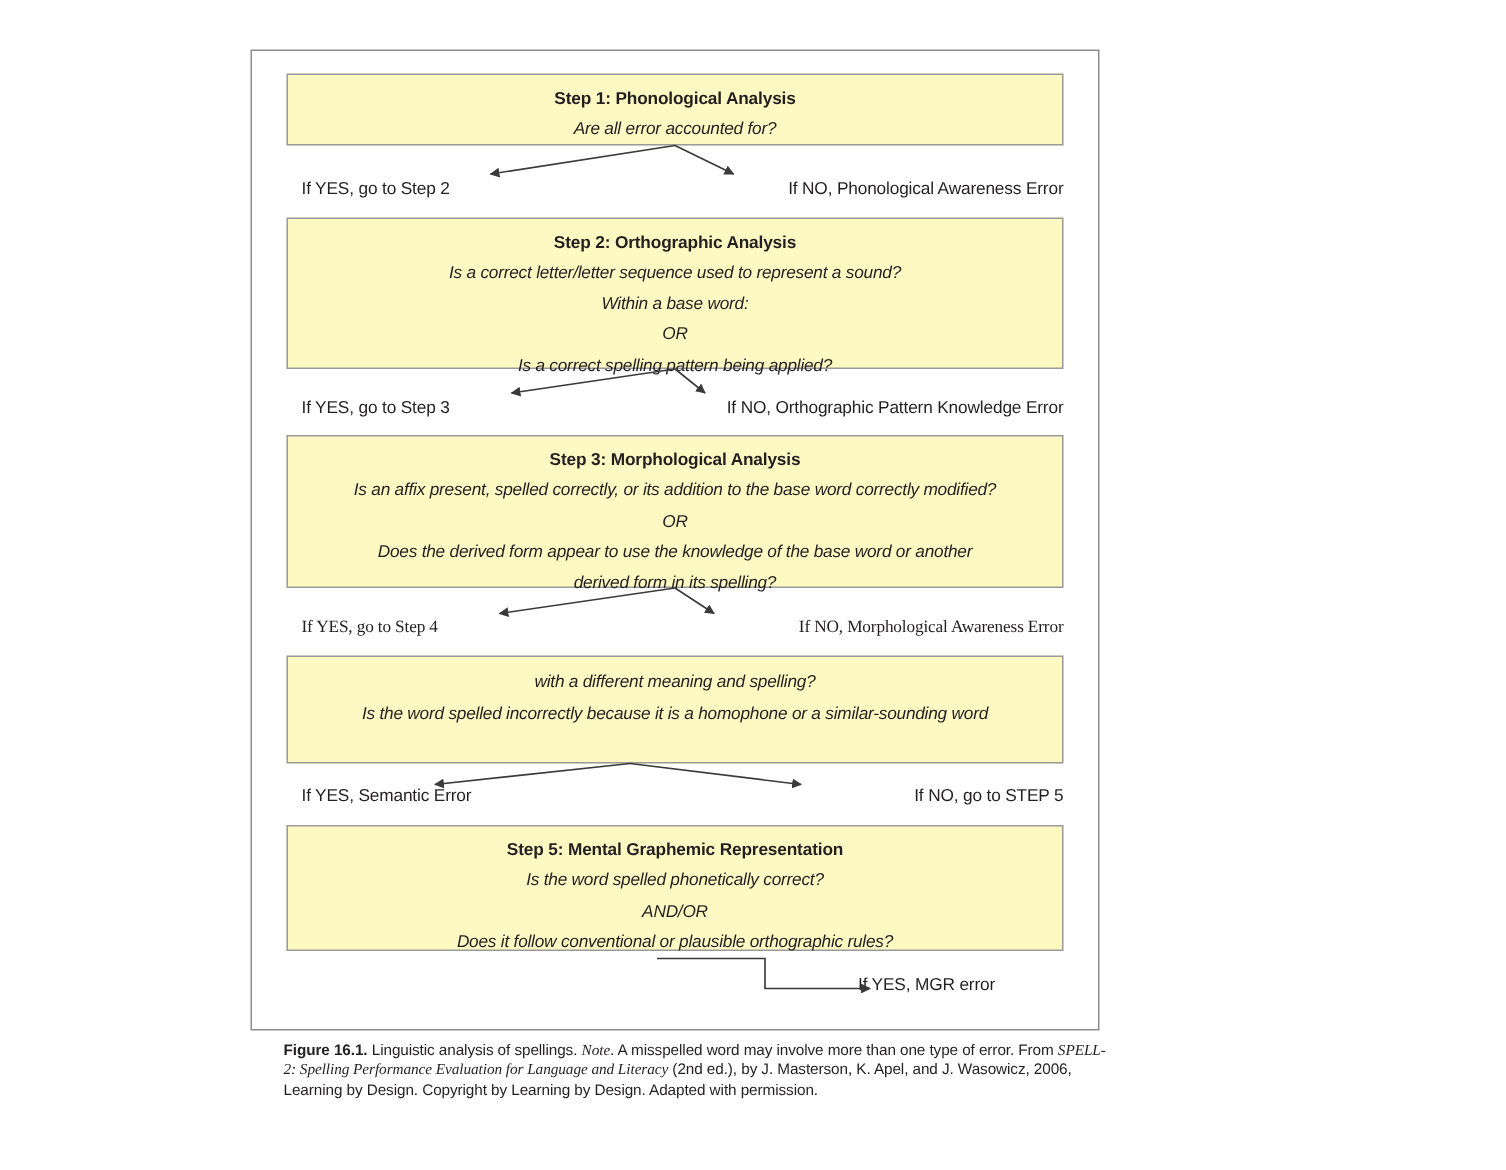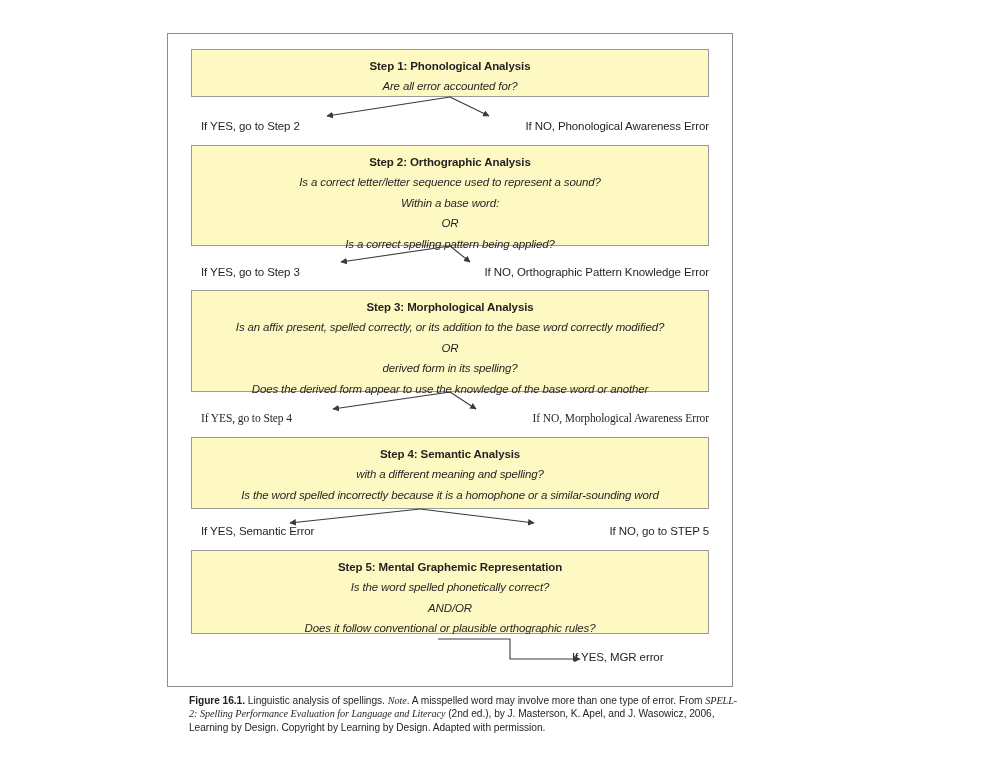--- a/index.html
+++ b/index.html
@@ -152,31 +152,30 @@
 
   <div class="branch-row" id="branch-row-2">
     <span class="branch-yes">If YES, go to Step 3</span>
     <span class="branch-no">If NO, Orthographic Pattern Knowledge Error</span>
   </div>
 
   <div class="step-box" id="step-box-3">
     <div class="step-title">Step 3: Morphological Analysis</div>
     <div class="step-line">Is an affix present, spelled correctly, or its addition to the base word correctly modified?</div>
     <div class="step-line">OR</div>
+    <div class="step-line">Does the derived form appear to use the knowledge of the base word or another</div>
     <div class="step-line">derived form in its spelling?</div>
-    <div class="step-line">Does the derived form appear to use the knowledge of the base word or another</div>
   </div>
 
   <div class="branch-row" id="branch-row-3">
     <span class="branch-yes">If YES, go to Step 4</span>
     <span class="branch-no">If NO, Morphological Awareness Error</span>
   </div>
 
   <div class="step-box" id="step-box-4">
-    <div class="step-title">Step 4: Semantic Analysis</div>
     <div class="step-line">with a different meaning and spelling?</div>
     <div class="step-line">Is the word spelled incorrectly because it is a homophone or a similar-sounding word</div>
   </div>
 
   <div class="branch-row" id="branch-row-4">
     <span class="branch-yes">If YES, Semantic Error</span>
     <span class="branch-no">If NO, go to STEP 5</span>
   </div>
 
   <div class="step-box" id="step-box-5">

